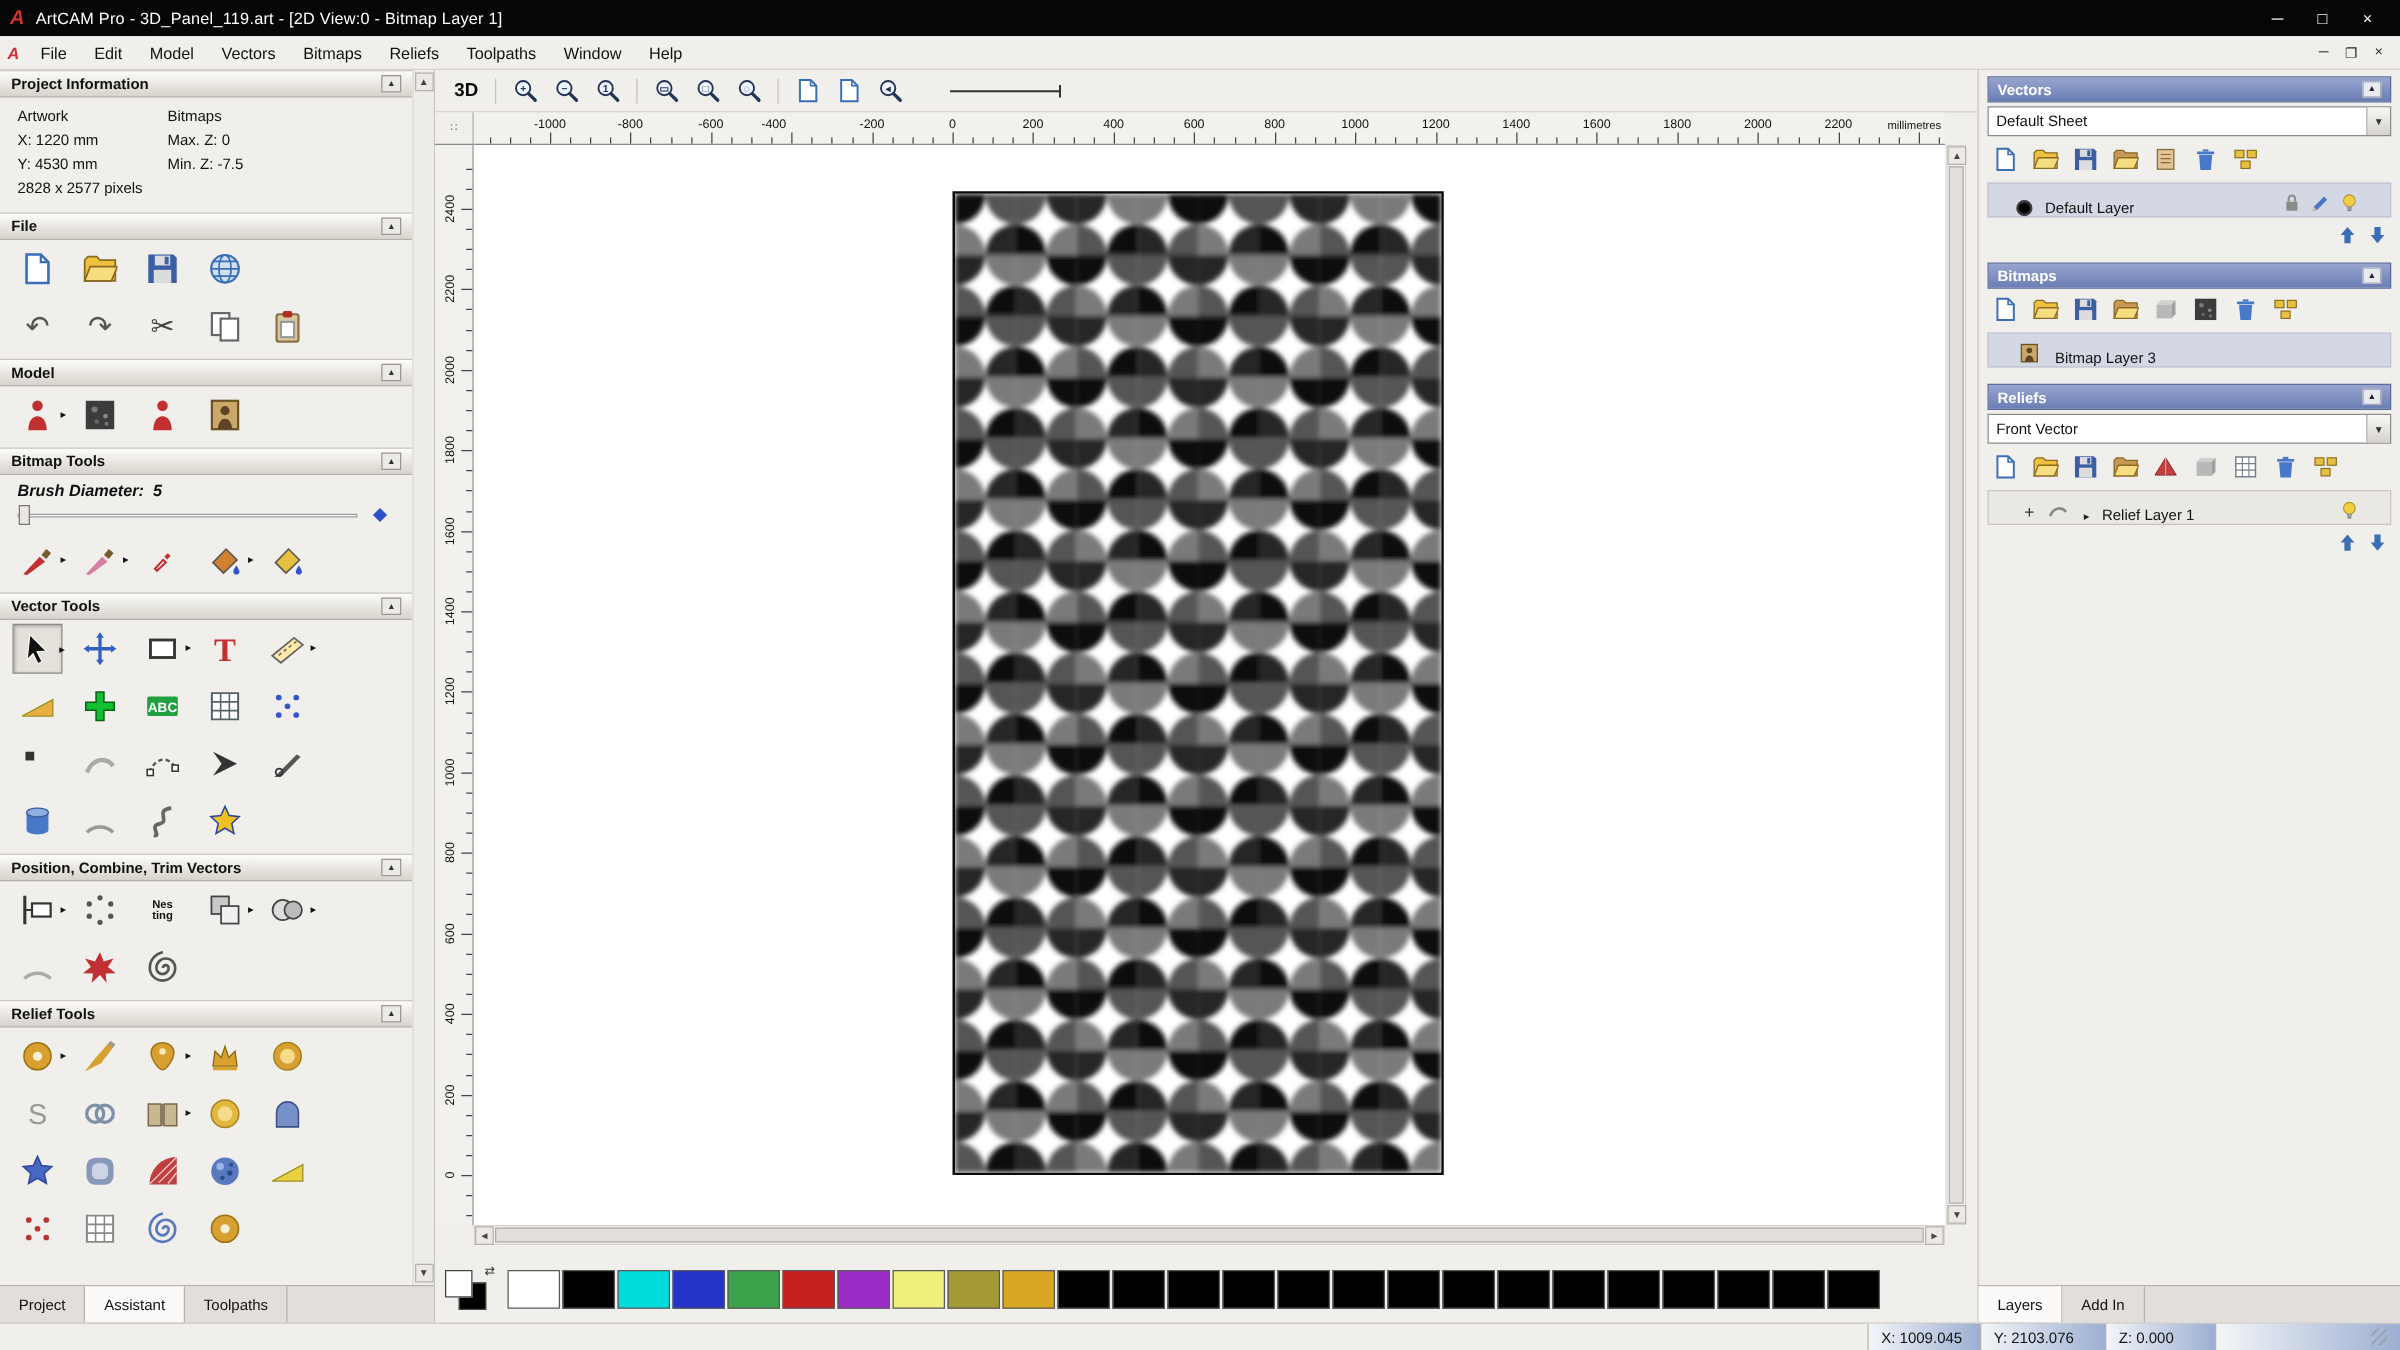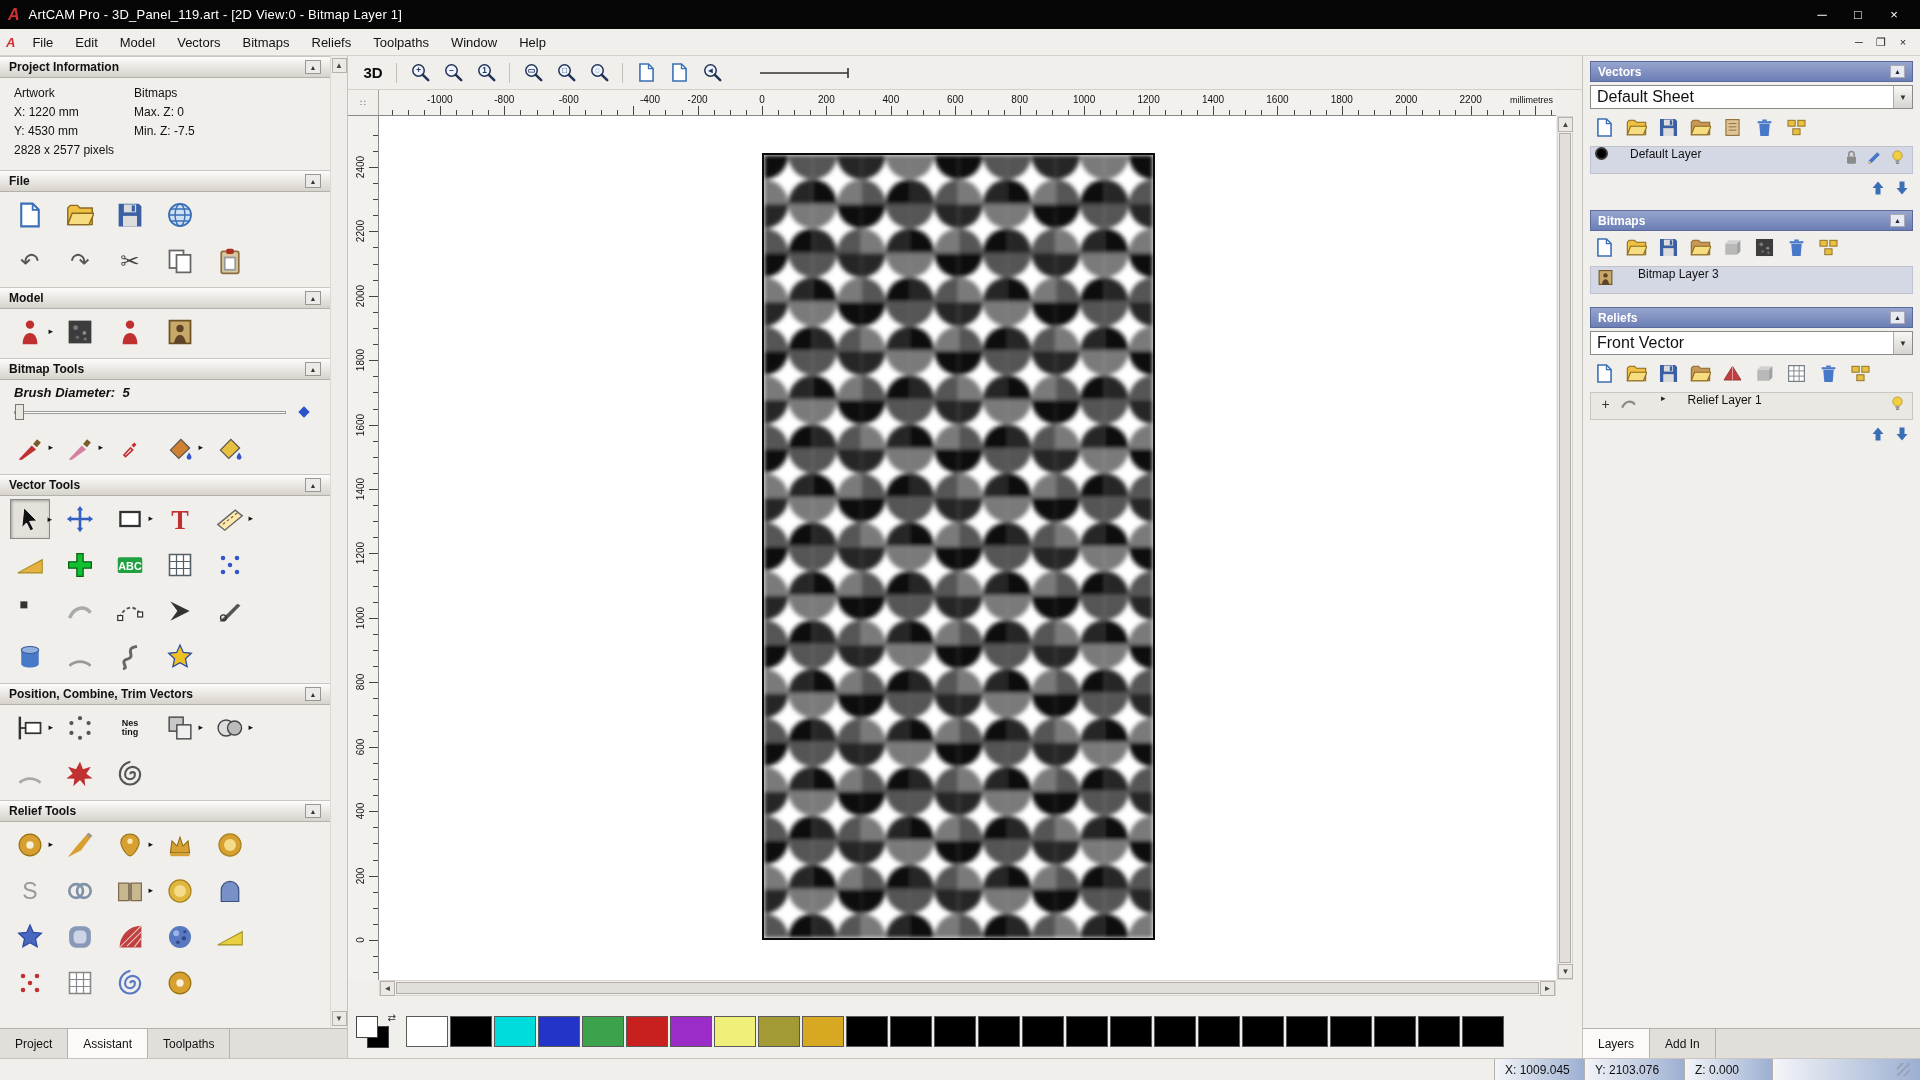--- a/index.html
+++ b/index.html
@@ -78,26 +78,26 @@
 .linkg{position:absolute;right:4px;top:-1px;font-size:10px;color:#333;z-index:3}
 #palette-swatches{display:flex;gap:2px}
 .swatch-c{width:42px;height:31px;border:1px solid #5a5a5a;flex:0 0 auto}
 
 .rightpanel{position:absolute;left:1582px;top:56px;right:0;bottom:22px;background:#f0efec;border-left:1px solid #c6c3be}
 .rp-content{position:absolute;left:0;top:0;right:0;bottom:30px;padding:5px 7px;overflow:hidden}
 .rsec{margin-bottom:13px}
 .rhdr{height:21px;background:linear-gradient(#97a5ce,#6b7eb4);color:#fff;font-weight:bold;display:flex;align-items:center;padding:0 7px;font-size:12px;border:1px solid #5a6a9a}
 .rcollapse{margin-left:auto;font-size:7px;color:#223;border:1px solid #aab;background:#e8eaf2;width:15px;height:13px;display:flex;align-items:center;justify-content:center}
 .dropdown{height:24px;background:#fff;border:1px solid #8a8a8a;display:flex;align-items:center;margin:3px 0 2px}
-.dd-val{flex:1;padding:0 6px;font-size:16px}
+.dd-val{flex:1;padding:0 6px;font-size:12px}
 .dd-btn{width:19px;align-self:stretch;background:linear-gradient(#f8f7f5,#d6d3ce);border-left:1px solid #aaa;display:flex;align-items:center;justify-content:center;font-size:8px;color:#333}
 .rtools{display:flex;gap:5px;padding:4px 1px;align-items:center}
 .rtools .tool{width:27px;height:25px}
 .rtools .tool svg{width:21px;height:21px}
-.layerrow{height:28px;display:flex;align-items:flex-start;gap:22px;padding:0 4px;background:#d4d8e4;border:1px solid #bfc3d0;margin:2px 0}
+.layerrow{height:28px;display:flex;align-items:flex-end;gap:10px;padding:0 22px;background:#d4d8e4;border:1px solid #bfc3d0;margin:2px 0}
 .layerrow.relief{background:#eae8e3;border-color:#cac7c2}
 .lswatch{width:13px;height:13px;border-radius:50%;border:2px solid #3a3a3a;background:#000;flex:0 0 auto}
 .lname{flex:1;font-size:12px}
 .licons{display:flex;gap:2px;align-items:center}
 .licons .tool{width:21px;height:21px}
 .licons .tool svg{width:17px;height:17px}
 .licons .g{font-size:14px}
 .expander{font-size:9px;color:#222}
 .reorder{display:flex;justify-content:flex-end;gap:3px;padding:2px 1px 0}
 .reorder .tool{width:21px;height:19px}
@@ -741,21 +741,21 @@
         <div class="hr-lbl" style="left:125.3px">-800</div>
         <div class="hr-tick" style="left:141.4px;height:5px"></div>
         <div class="hr-tick" style="left:157.5px;height:5px"></div>
         <div class="hr-tick" style="left:173.6px;height:5px"></div>
         <div class="hr-tick" style="left:189.7px;height:9px"></div>
         <div class="hr-lbl" style="left:189.7px">-600</div>
         <div class="hr-tick" style="left:205.8px;height:5px"></div>
         <div class="hr-tick" style="left:221.9px;height:5px"></div>
         <div class="hr-tick" style="left:238.0px;height:5px"></div>
         <div class="hr-tick" style="left:254.1px;height:9px"></div>
-        <div class="hr-lbl" style="left:271px">-400</div>
+        <div class="hr-lbl" style="left:240px">-400</div>
         <div class="hr-tick" style="left:270.3px;height:5px"></div>
         <div class="hr-tick" style="left:286.4px;height:5px"></div>
         <div class="hr-tick" style="left:302.5px;height:5px"></div>
         <div class="hr-tick" style="left:318.6px;height:9px"></div>
         <div class="hr-lbl" style="left:318.6px">-200</div>
         <div class="hr-tick" style="left:334.7px;height:5px"></div>
         <div class="hr-tick" style="left:350.8px;height:5px"></div>
         <div class="hr-tick" style="left:366.9px;height:5px"></div>
         <div class="hr-tick" style="left:383.0px;height:9px"></div>
         <div class="hr-lbl" style="left:383.0px">0</div>

